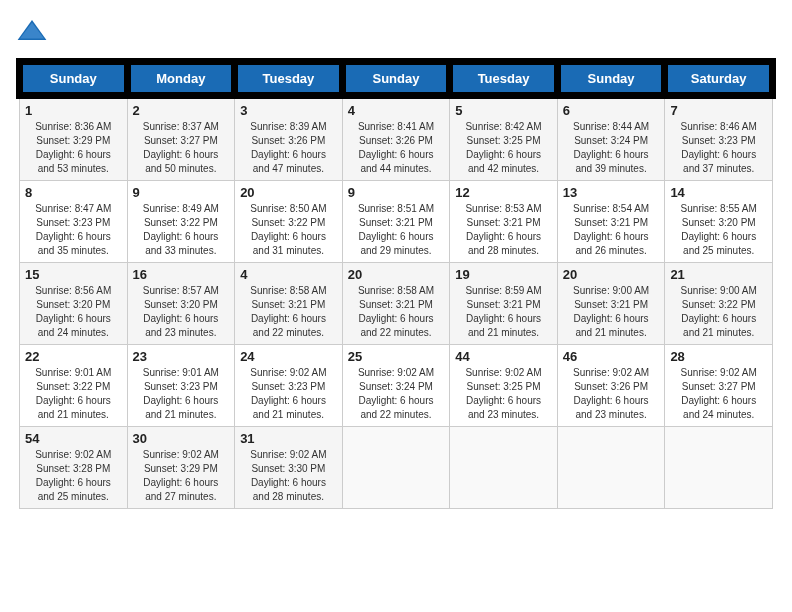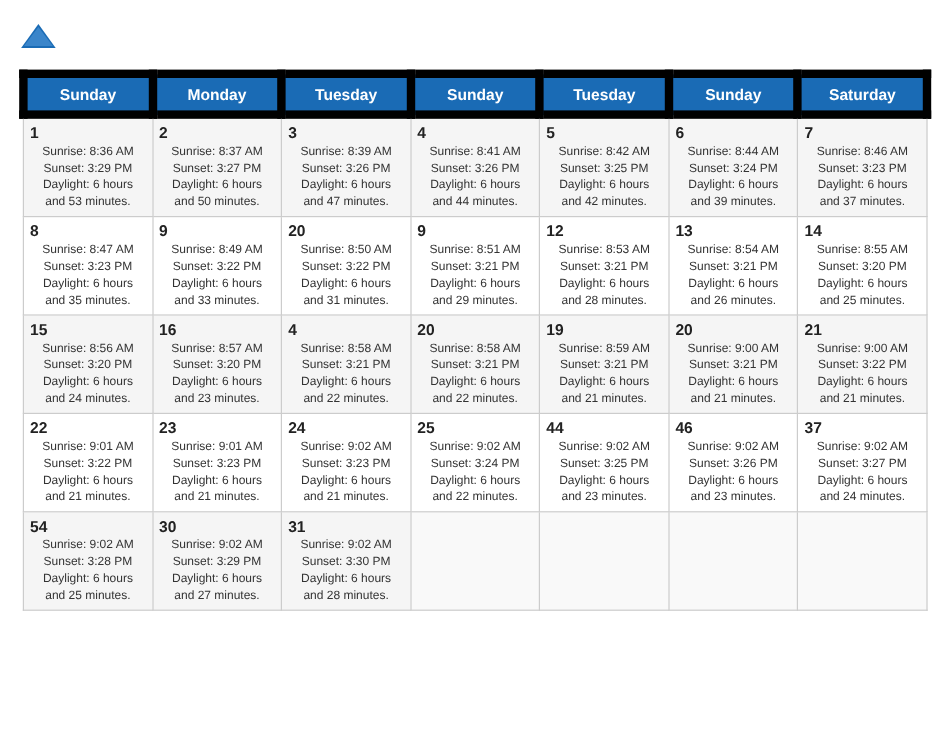--- a/index.html
+++ b/index.html
@@ -374,21 +374,21 @@
         <td>
         <span class="day-num">46</span>
         <div class="day-info">
           Sunrise: 9:02 AM<br>
           Sunset: 3:26 PM<br>
           Daylight: 6 hours<br>
           and 23 minutes.
         </div>
       </td>
         <td>
-        <span class="day-num">37</span>
+        <span class="day-num">28</span>
         <div class="day-info">
           Sunrise: 9:02 AM<br>
           Sunset: 3:27 PM<br>
           Daylight: 6 hours<br>
           and 24 minutes.
         </div>
       </td>
       </tr>
       <tr>
         <td>

